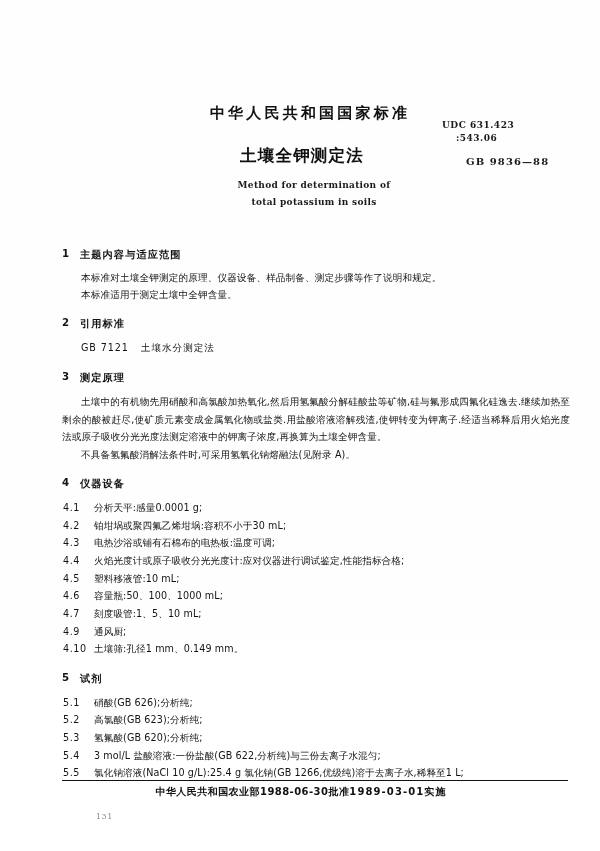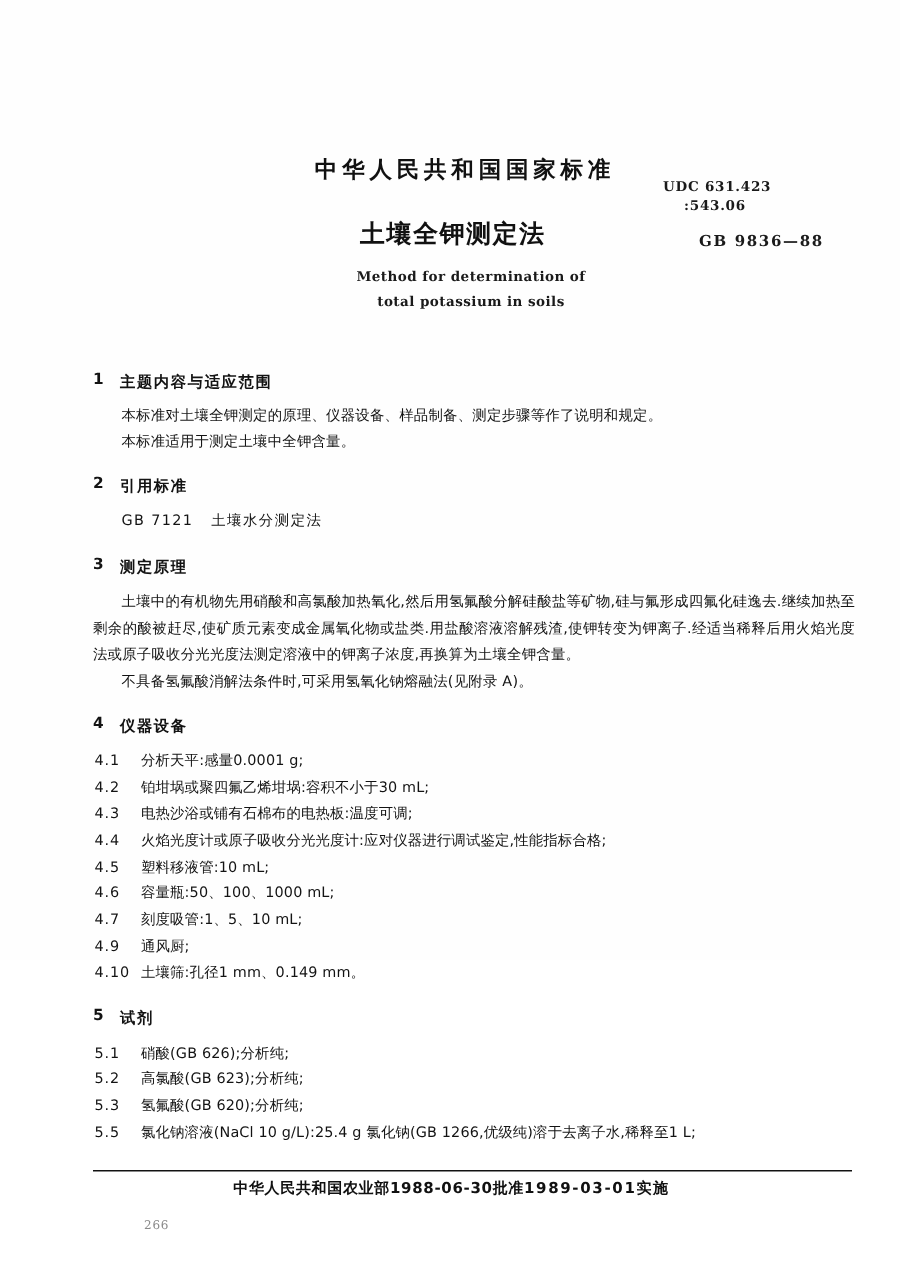--- a/index.html
+++ b/index.html
@@ -271,26 +271,30 @@
     </div>
     <div class="subitem">
       <span class="num">5.2</span>
       <span class="txt">高氯酸(GB 623);分析纯;</span>
     </div>
     <div class="subitem">
       <span class="num">5.3</span>
       <span class="txt">氢氟酸(GB 620);分析纯;</span>
     </div>
     <div class="subitem">
+      <span class="num">5.4</span>
+      <span class="txt">3 mol/L 盐酸溶液:一份盐酸(GB 622,分析纯)与三份去离子水混匀;</span>
+    </div>
+    <div class="subitem">
       <span class="num">5.5</span>
       <span class="txt">氯化钠溶液(NaCl 10 g/L):25.4 g 氯化钠(GB 1266,优级纯)溶于去离子水,稀释至1 L;</span>
     </div>
 
   </div>
 
   <div class="footer-rule"></div>
   <div class="footer">
     <div class="approve">中华人民共和国农业部1988-06-30批准</div>
     <div class="effective">1989-03-01实施</div>
   </div>
-  <div class="page-number">266</div>
+  <div class="page-number">131</div>
 
 </div>
 
 </body></html>

